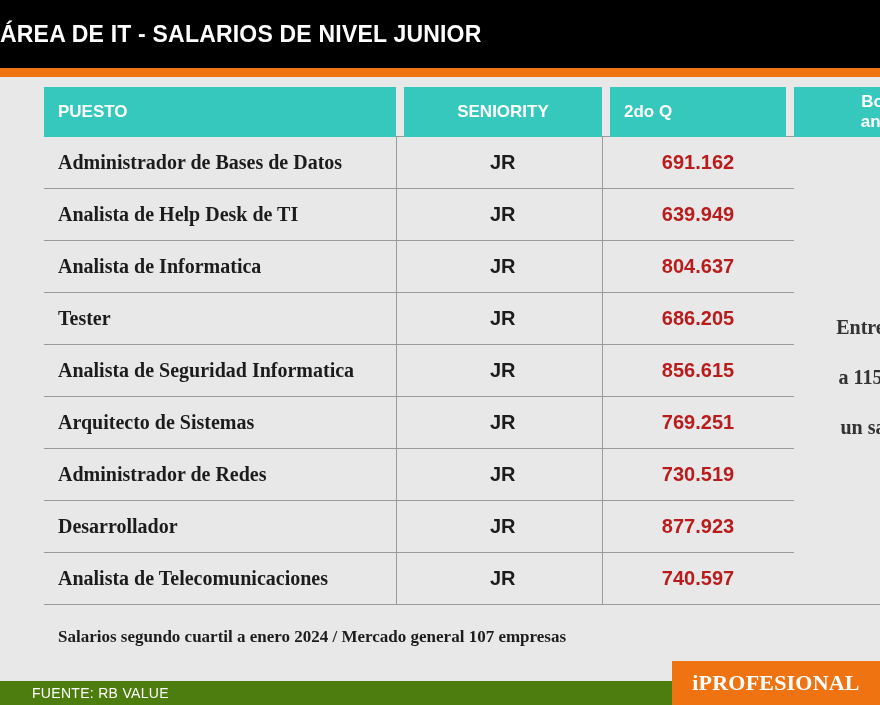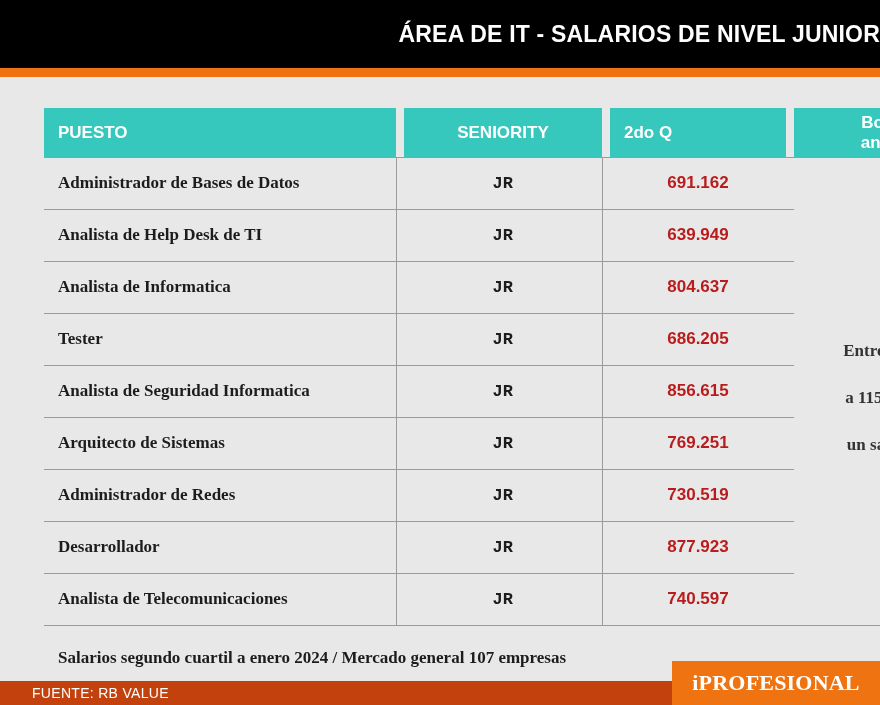--- a/index.html
+++ b/index.html
@@ -19,37 +19,37 @@
     height: 705px;
     background: #e8e8e8;
     box-sizing: border-box;
   }
   
   .header-bar {
     background: #000000;
     height: 68px;
     display: flex;
     align-items: center;
-    justify-content: flex-end;
+    justify-content: flex-start;
   }
   .header-title {
     color: #ffffff;
     font-family: "Liberation Sans", sans-serif;
     font-weight: bold;
     font-size: 23px;
     letter-spacing: 0.2px;
     text-align: center;
   }
   .accent-bar {
     height: 9px;
     background: #ef7411;
   }
   
   .body-area {
-    padding: 31px 44px 0 44px;
+    padding: 10px 44px 0 44px;
     box-sizing: border-box;
   }
   table.salary-table {
     border-collapse: collapse;
     width: 792px;
     table-layout: fixed;
   }
   table.salary-table th {
     background: #36c7bd;
     color: #ffffff;
@@ -79,38 +79,38 @@
     line-height: 1.15;
   }
   td.gap {
     padding: 0;
     width: 8px;
     background: transparent;
     border: none;
   }
   table.salary-table td {
     height: 49px;
-    font-size: 17px;
+    font-size: 20px;
     vertical-align: middle;
     border-bottom: 1px solid #9b9b9b;
     background: transparent;
   }
   td.cell-puesto {
     text-align: left;
     padding-left: 14px;
     font-weight: bold;
     color: #1c1c1c;
     font-family: "Liberation Serif", serif;
     border-right: 1px solid #9b9b9b;
   }
   td.cell-seniority {
     text-align: center;
     font-weight: bold;
     color: #1c1c1c;
-    font-family: Liberation Mono, monospace;
+    font-family: Liberation Sans, sans-serif;
     font-size: 17px;
     border-right: 1px solid #9b9b9b;
   }
   td.cell-q {
     text-align: center;
     font-weight: bold;
     color: #b91c1c;
     font-family: "Liberation Sans", sans-serif;
     font-size: 18px;
   }
@@ -145,21 +145,21 @@
   
   .footer {
     position: absolute;
     left: 0;
     bottom: 0;
     width: 880px;
     height: 44px;
     display: flex;
   }
   .footer-source {
-    background: #c2410c;
+    background: #4d7c0f;
     color: #ffffff;
     flex: 1;
     display: flex;
     align-items: center;
     padding-left: 32px;
     font-family: "Liberation Sans", sans-serif;
     font-size: 14px;
     letter-spacing: 0.3px;
     margin-top: 20px;
   }

